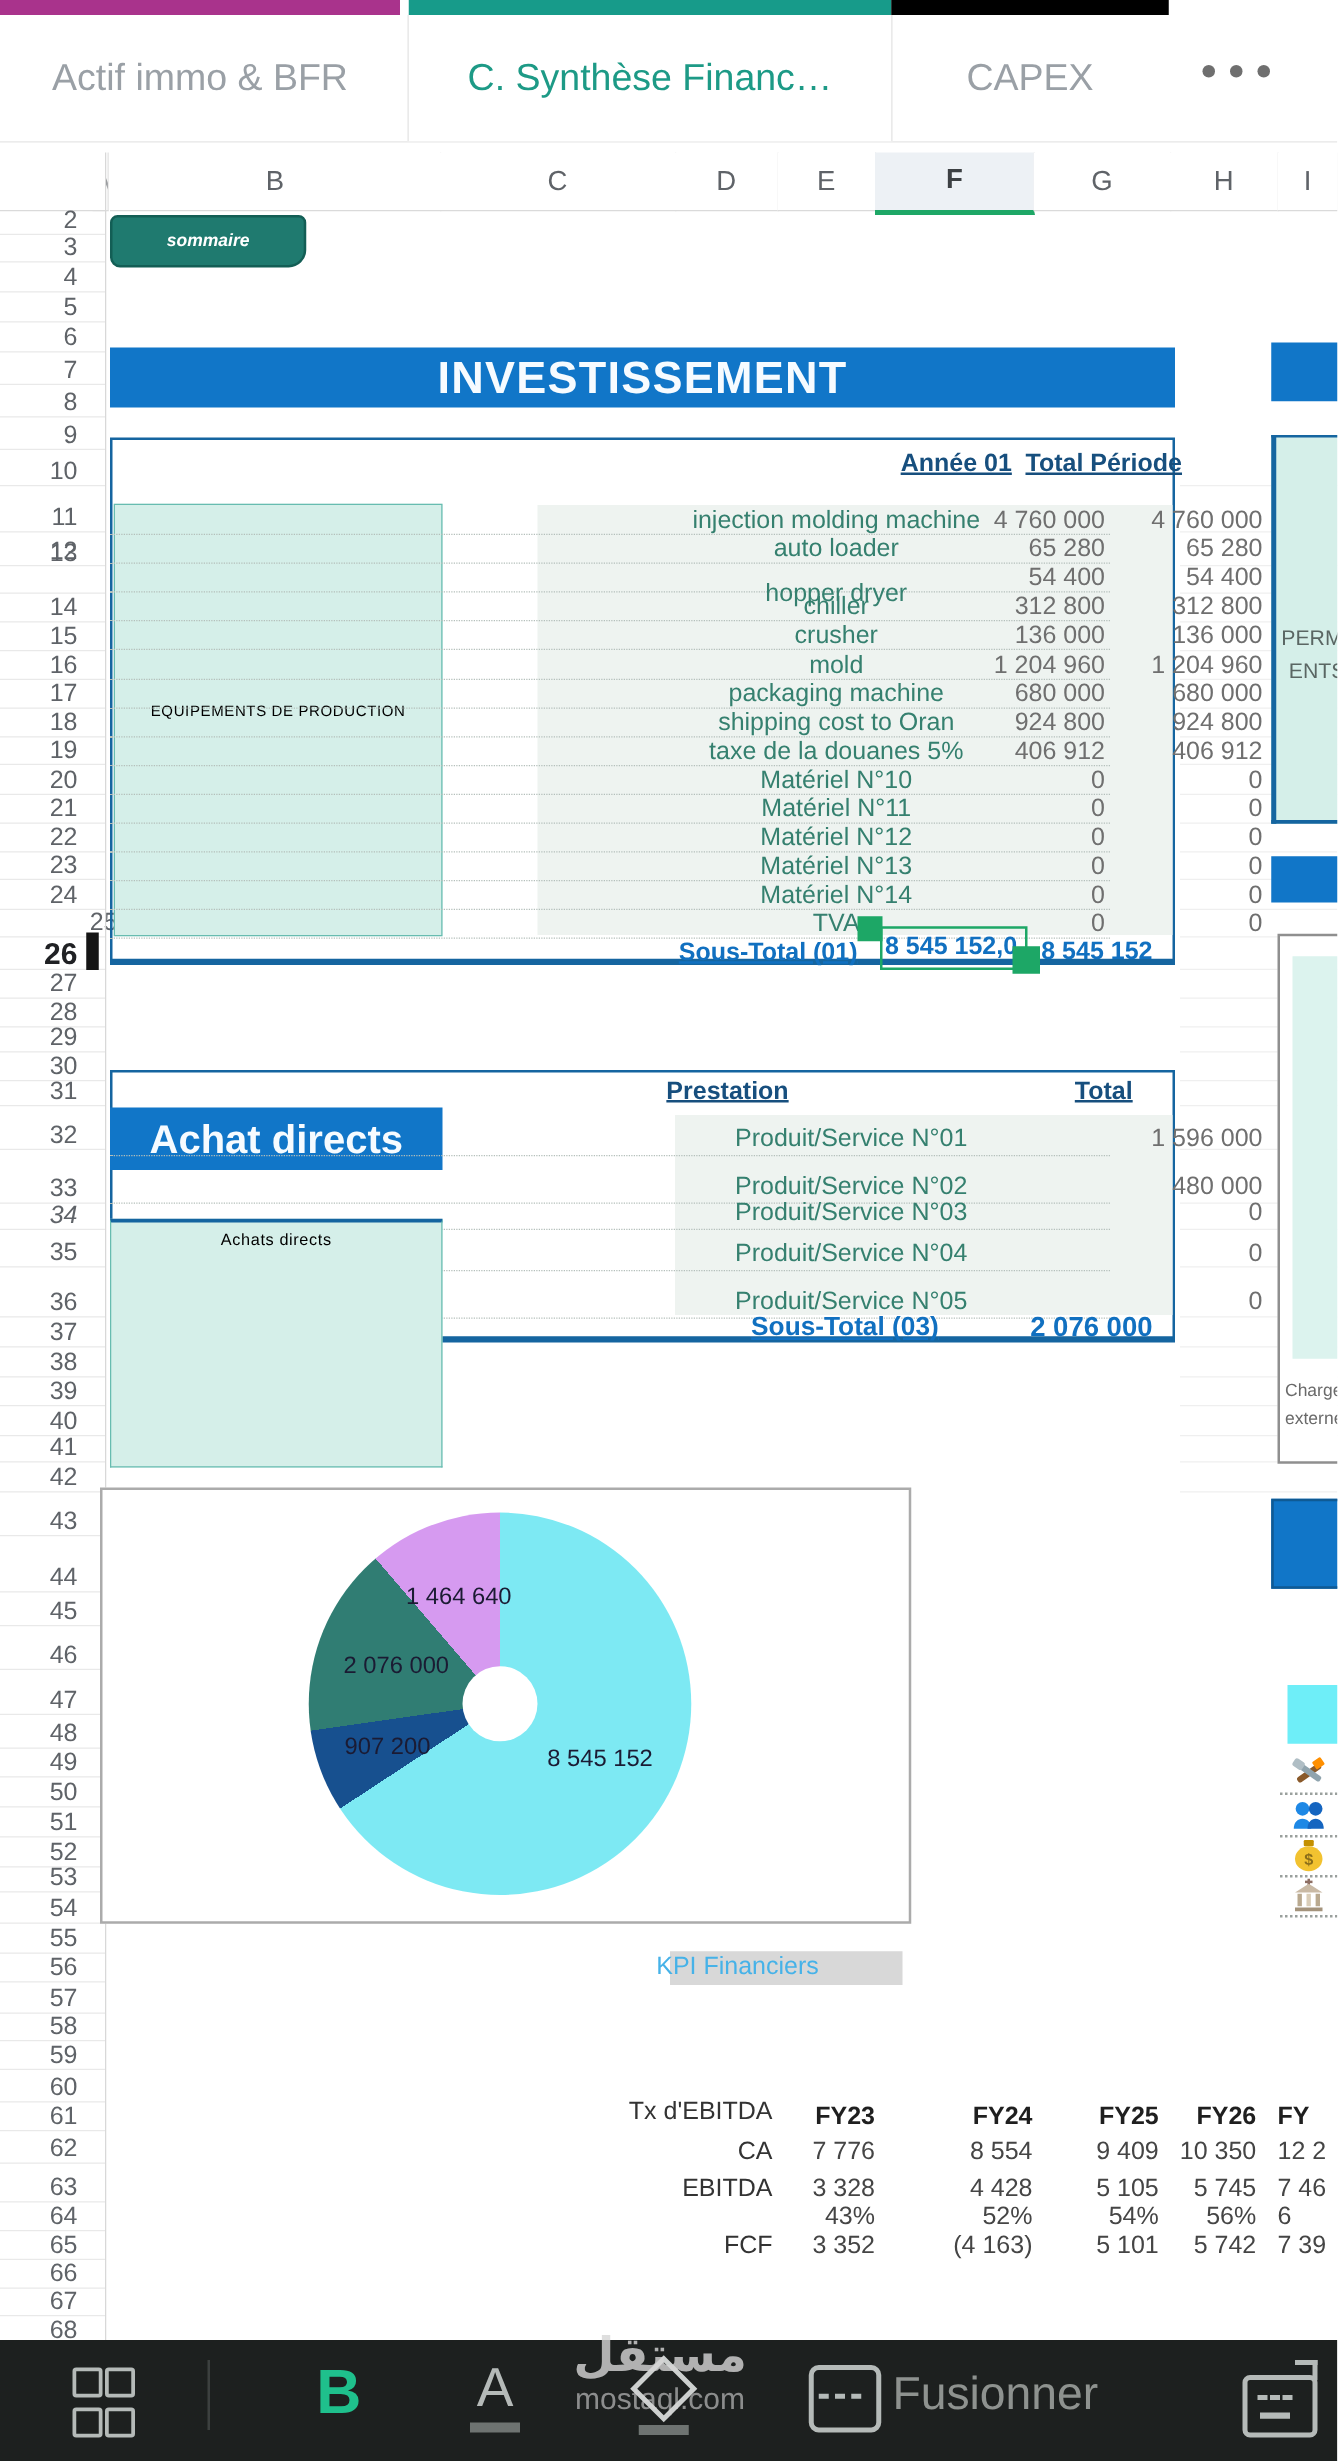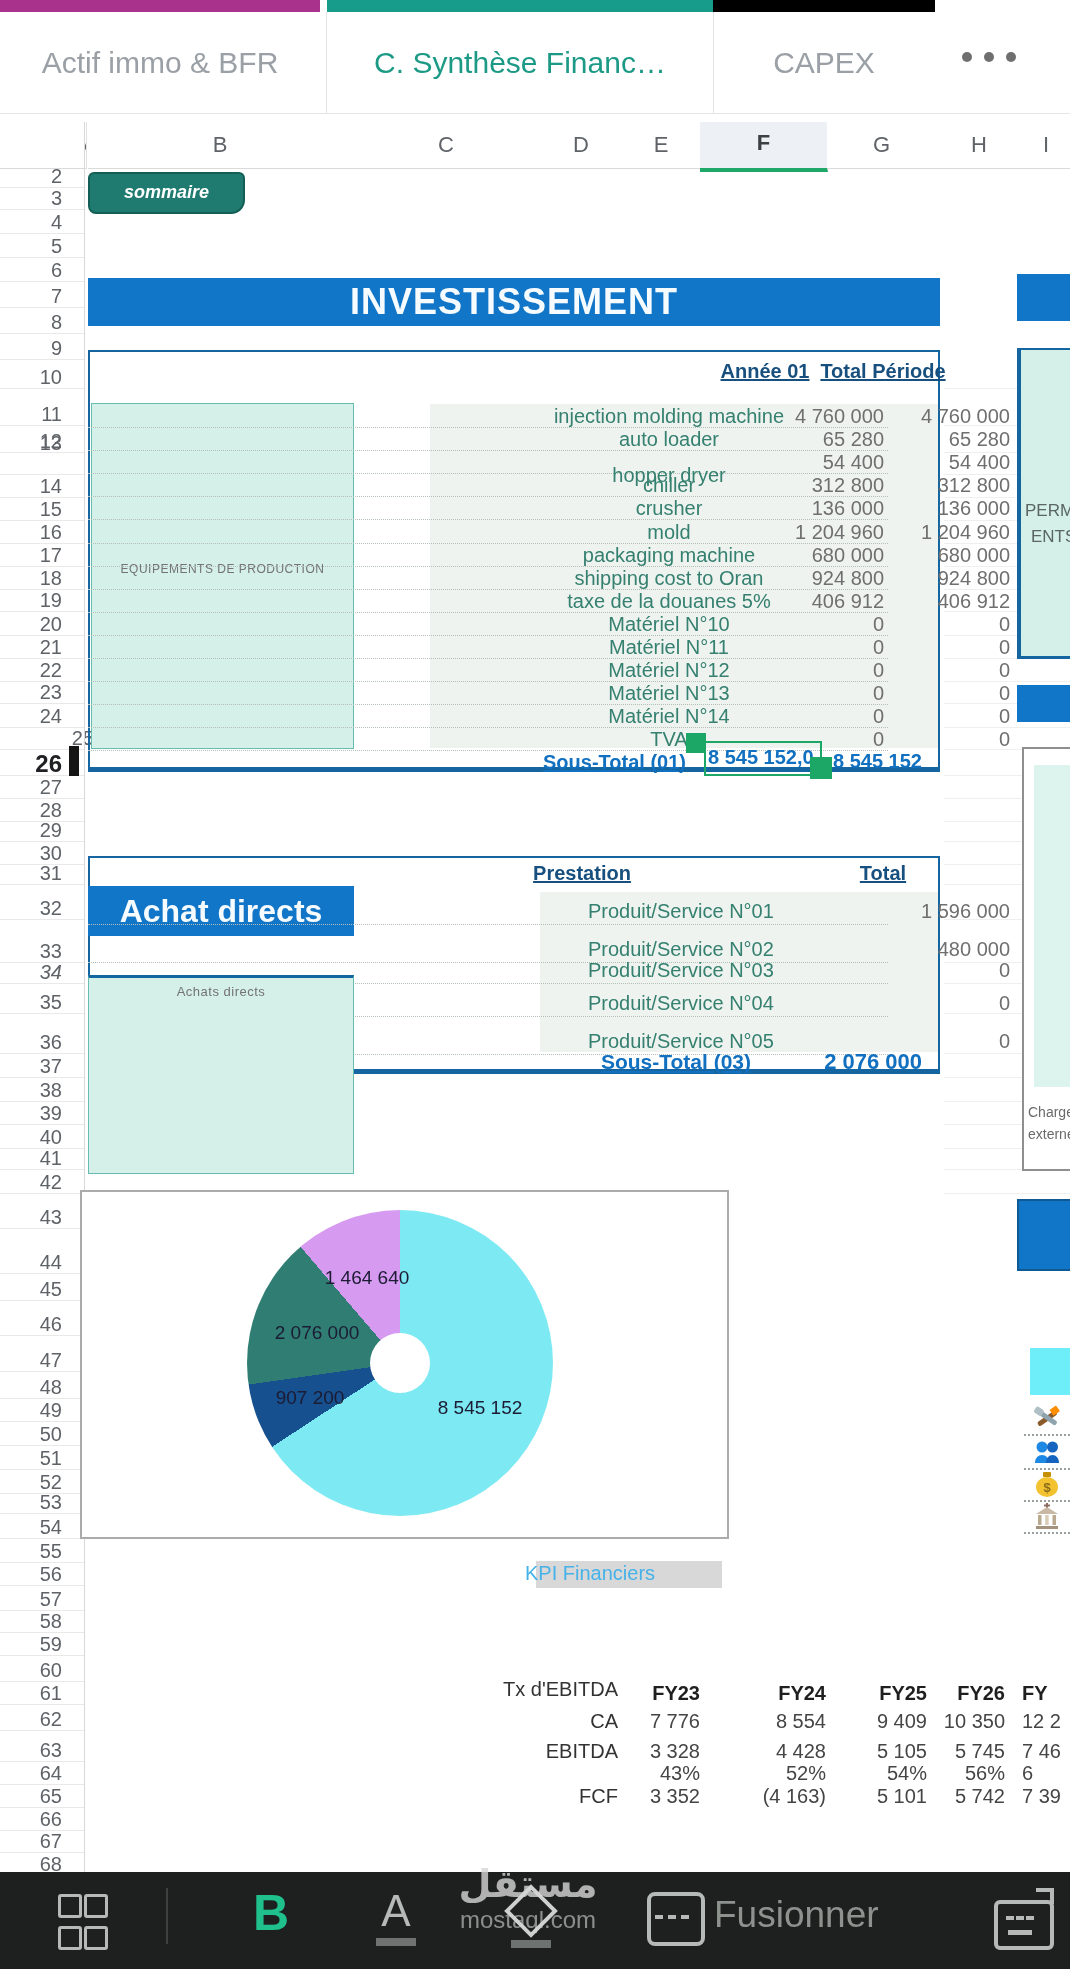--- a/index.html
+++ b/index.html
@@ -17,21 +17,21 @@
   .colcell{position:absolute;top:122px;height:46px;line-height:46px;text-align:center;font-size:22px;color:#5f6368;border-right:1px solid #e2e2e2;border-bottom:1px solid #dadada;background:#fff;overflow:hidden}
   .colcell.active{background:#edf1f5;border-bottom:4px solid #1ea766;line-height:42px;color:#3c4043;font-weight:bold}
   
   .grow{position:absolute;left:0;width:62px;text-align:right;font-size:20px;color:#5f6368;height:26px;line-height:26px}
   .grow.sel{font-size:24px;color:#202124;font-weight:bold}
   .gl{position:absolute;height:1px;background:#e9e9e9}
   .gutv{position:absolute;left:84px;top:168px;width:1px;height:1704px;background:#d8d8d8}
   
   .banner{position:absolute;background:#1176c8;color:#f6fbff;font-weight:bold;text-align:center}
   .tealbox{position:absolute;background:#d5efe9;border:1px solid #67bcb0}
-  .sidelabel{color:#737373;text-align:center;letter-spacing:.5px}
+  .sidelabel{color:#000000;text-align:center;letter-spacing:.5px}
   .tblbox{position:absolute;border:2px solid #1565a0;border-bottom-width:5px}
   .hdr{position:absolute;font-size:20px;font-weight:bold;color:#174f7e;text-decoration:underline;text-align:center;white-space:nowrap}
   .stripe{position:absolute;background:#eef3f0}
   .eqrow{position:absolute;left:88px;width:800px}
   .eqlab{position:absolute;left:420px;width:322px;text-align:center;color:#35806f;font-size:20px;white-space:nowrap}
   .eqv1{position:absolute;left:640px;width:156px;text-align:right;color:#6f6f6f;font-size:20px}
   .eqv2{position:absolute;left:800px;width:122px;text-align:right;color:#6f6f6f;font-size:20px}
   .dot{border-bottom:1px dotted #b4bfba}
   .blue{color:#1170c0 !important;font-weight:bold}
   .selrect{position:absolute;border:2px solid #1da766;z-index:6}
@@ -248,21 +248,21 @@
       <div class="grow" style="top: 1706px;">62</div>
       <div class="grow" style="top: 1737px;">63</div>
       <div class="grow" style="top: 1760px;">64</div>
       <div class="grow" style="top: 1783px;">65</div>
       <div class="grow" style="top: 1806px;">66</div>
       <div class="grow" style="top: 1828px;">67</div>
       <div class="grow" style="top: 1851px;">68</div>
     </div>
   <div class="gutv"></div>
 
-  <div class="abs" style="left:88px;top:172px;width:153px;height:38px;background:#1f7a6f;border:2px solid #135e55;border-radius:6px 6px 14px 8px;color:#fff;font-style:italic;font-weight:bold;font-size:18px;text-align:center;line-height:36px">sommaire</div>
+  <div class="abs" style="left:88px;top:172px;width:153px;height:38px;background:#1f7a6f;border:2px solid #135e55;border-radius:6px 6px 14px 8px;color:#fff;font-style:italic;font-weight:bold;font-size:14px;text-align:center;line-height:36px">sommaire</div>
 
   <div class="banner" style="left:88px;top:278px;width:852px;height:48px;font-size:36px;line-height:48px;letter-spacing:1px">INVESTISSEMENT</div>
 
   <div class="tblbox" style="left:88px;top:350px;width:848px;height:415px"></div>
   <div class="stripe" style="left:430px;top:404px;width:508px;height:344px"></div>
   <div class="hdr" style="left:690px;top:360px;width:150px">Année 01</div>
   <div class="hdr" style="left:800px;top:360px;width:166px">Total Période</div>
   <div class="tealbox" style="left:91px;top:403px;width:261px;height:344px">
     <div class="sidelabel abs" style="left:0;top:158px;width:100%;font-size:12px">EQUIPEMENTS DE PRODUCTION</div>
   </div>

